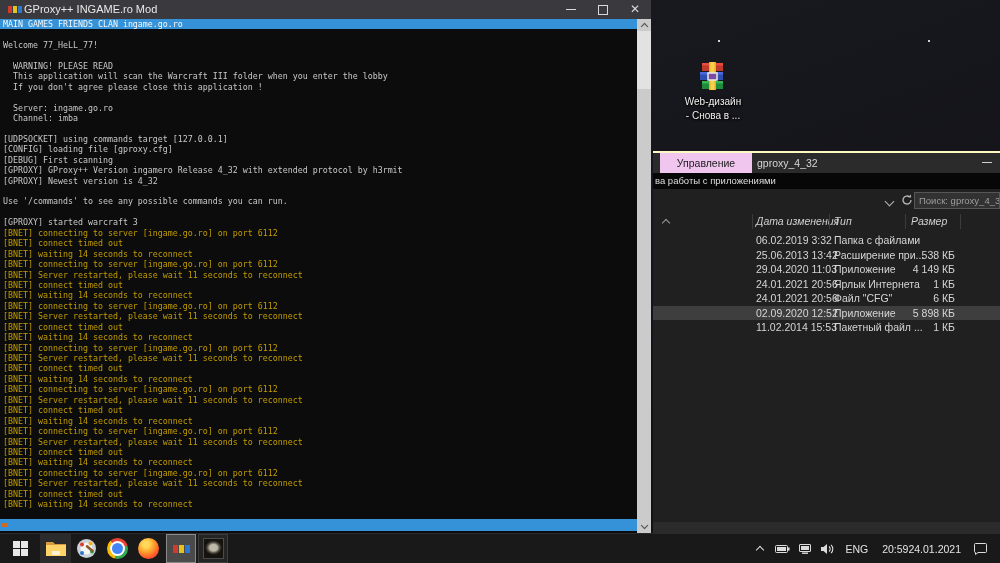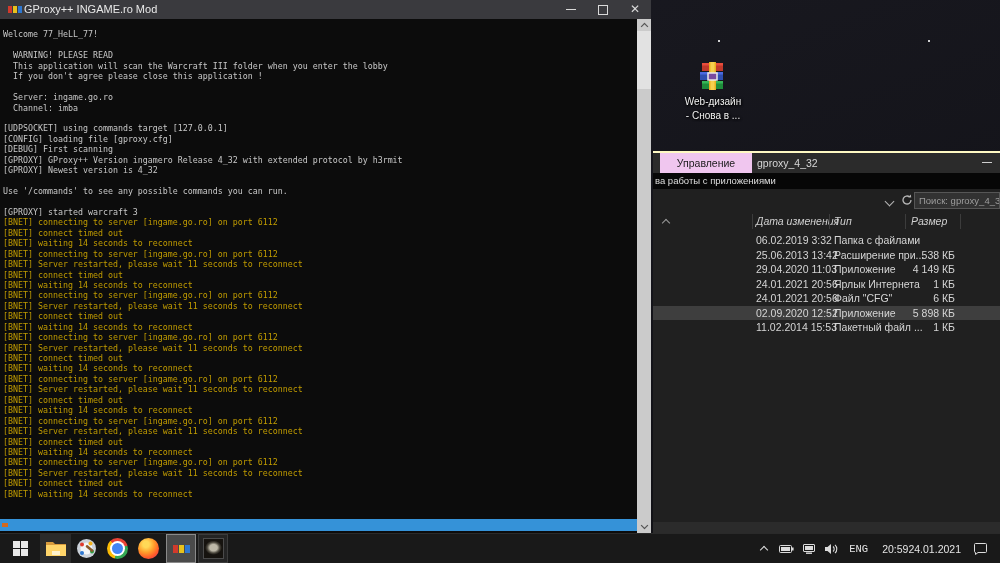--- a/index.html
+++ b/index.html
@@ -103,21 +103,21 @@
   .gproxy-ic i{display:block;width:5px;height:8px;}
   .wc3-ic{width:21px;height:21px;background:radial-gradient(ellipse 40% 34% at 50% 46%,#bdb8a8 0 45%,#4c483e 75%,#16130f 100%),#101010;
     outline:1px solid #4a4a4a;outline-offset:-1px;}
 
   
   #tray{position:absolute;right:0;top:0;height:29px;display:flex;align-items:center;}
   .tray-item{color:#e4e4e4;display:flex;align-items:center;justify-content:center;}
   .tray-chev{width:14px;height:14px;position:relative;margin-right:4px;}
   .tray-chev i{position:absolute;left:4px;top:5px;width:5px;height:5px;
     border-left:1.5px solid #dcdcdc;border-top:1.5px solid #dcdcdc;transform:rotate(45deg);}
-  .tray-lang{font-size:10.5px;padding:0 6px;font-family:Liberation Mono, monospace;}
+  .tray-lang{font-size:10.5px;padding:0 6px;}
   .tray-clock{font-size:10.5px;line-height:12px;text-align:center;padding:0 8px;white-space:nowrap;}
   .tray-svg{padding:0 4px;}
 
   svg{display:block;}
 </style>
 </head>
 <body>
 <div id="stage">
 
   <div id="desktop"></div>
@@ -216,20 +216,21 @@
       <span class="t-btn t-btn-min">
           <i></i>
         </span>
       <span class="t-btn t-btn-max">
           <i></i>
         </span>
       <span class="t-btn t-btn-close">✕</span>
     </div>
     <div id="console">
       <div id="console-lines">
+          <div class="cline c-hl">MAIN GAMES FRIENDS CLAN ingame.go.ro</div>
           <div class="cline c-w">&nbsp;</div>
           <div class="cline c-w">Welcome 77_HeLL_77!</div>
           <div class="cline c-w">&nbsp;</div>
           <div class="cline c-w">  WARNING! PLEASE READ</div>
           <div class="cline c-w">  This application will scan the Warcraft III folder when you enter the lobby</div>
           <div class="cline c-w">  If you don't agree please close this application !</div>
           <div class="cline c-w">&nbsp;</div>
           <div class="cline c-w">  Server: ingame.go.ro</div>
           <div class="cline c-w">  Channel: imba</div>
           <div class="cline c-w">&nbsp;</div>

